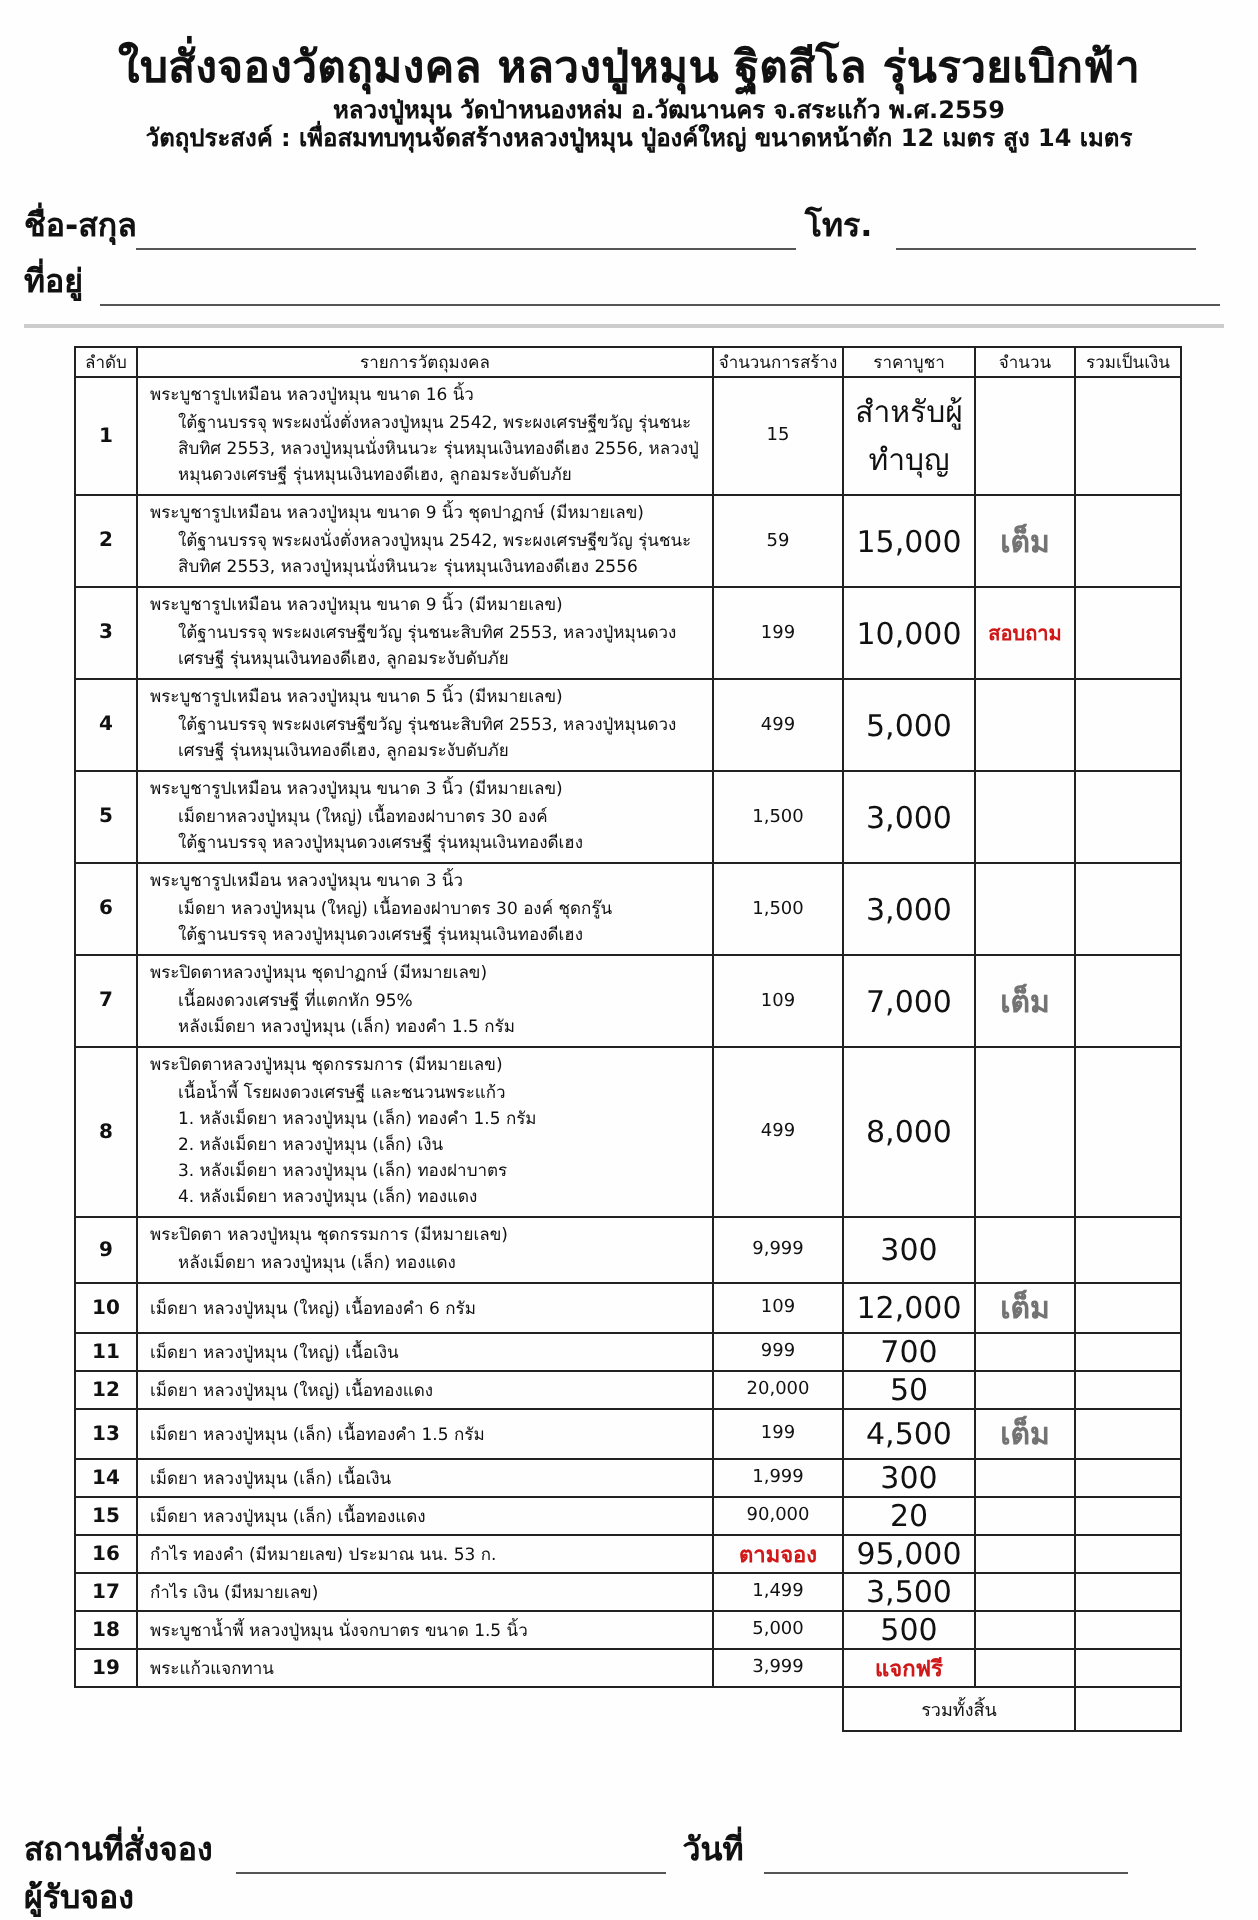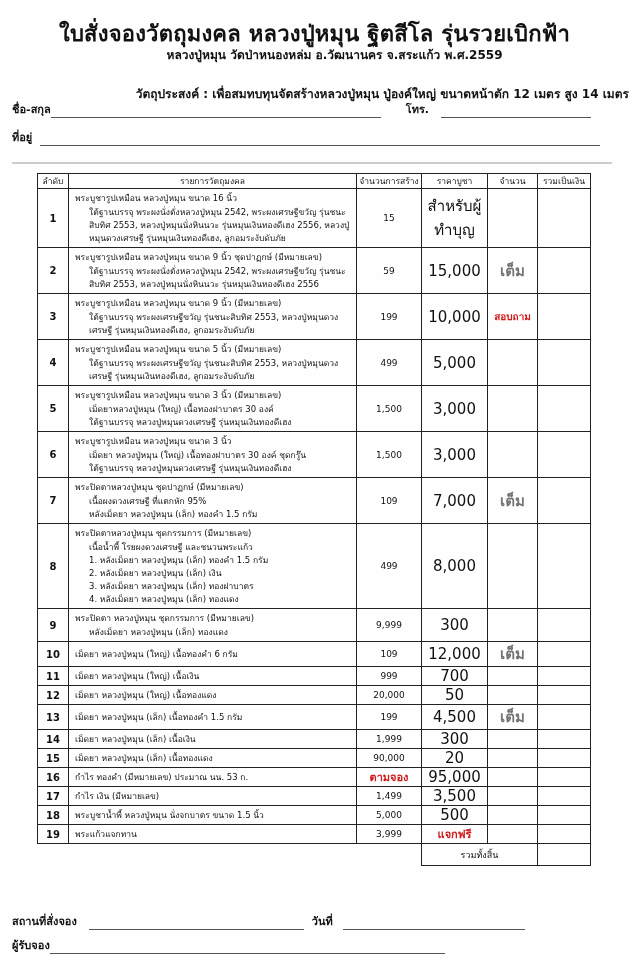--- a/index.html
+++ b/index.html
@@ -1,20 +1,20 @@
 <!DOCTYPE html>
 <html><head>
 <meta charset="utf-8">
 <style>
   * { box-sizing: border-box; margin: 0; padding: 0; }
   body { width: 629px; height: 960px; background: #fefefe; font-family: "DejaVu Sans", sans-serif; color: #111; position: relative; overflow: hidden; }
   .title { position: absolute; top: 16px; left: 0; width: 629px; text-align: center; font-size: 22px; font-weight: bold; letter-spacing: 0.2px; }
   .subtitle { position: absolute; top: 45px; left: 0; width: 629px; text-align: center; padding-left: 40px; font-size: 12px; font-weight: bold; }
-  .purpose { position: absolute; top: 84px; left: 0; width: 629px; text-align: right; font-size: 12px; font-weight: bold; padding-left: 10px; }
-  .field-row { position: absolute; left: 12px; font-size: 11px; font-weight: bold; display: flex; align-items: flex-end; }
+  .purpose { position: absolute; top: 59px; left: 0; width: 629px; text-align: center; font-size: 12px; font-weight: bold; padding-left: 10px; }
+  .field-row { position: absolute; left: 12px; font-size: 16px; font-weight: bold; display: flex; align-items: flex-end; }
   .line { border-bottom: 1px solid #555; height: 14px; }
   .divider { position: absolute; top: 162px; left: 12px; width: 600px; height: 2px; background: #ccc; }
   table { position: absolute; top: 173px; left: 37px; width: 554px; border-collapse: collapse; font-size: 8.5px; padding-left: 35px; }
   td, th { border: 1.2px solid #222; vertical-align: middle; }
   th { font-weight: normal; font-size: 8.5px; height: 13px; text-align: center; padding: 0 2px; }
   td.no { text-align: center; font-weight: bold; font-size: 10px; width: 31px; }
   td.desc { padding: 2px 6px; width: 288px; }
   td.desc .main { line-height: 15px; }
   td.desc .sub { padding-left: 14px; line-height: 13px; }
   td.num { text-align: center; width: 65px; font-size: 9px; }
@@ -30,21 +30,21 @@
 </head>
 <body>
 
 <div class="title">ใบสั่งจองวัตถุมงคล หลวงปู่หมุน ฐิตสีโล รุ่นรวยเบิกฟ้า</div>
 <div class="subtitle">หลวงปู่หมุน วัดป่าหนองหล่ม อ.วัฒนานคร จ.สระแก้ว พ.ศ.2559</div>
 <div class="purpose">วัตถุประสงค์ : เพื่อสมทบทุนจัดสร้างหลวงปู่หมุน ปู่องค์ใหญ่ ขนาดหน้าตัก 12 เมตร สูง 14 เมตร</div>
 
 <div class="field-row" style="top:100px;">
   <span>ชื่อ-สกุล</span>
   <span class="line" style="width:330px;"></span>
-  <span style="margin-left:25px;">โทร.</span>
+  <span style="margin-left:4px;">โทร.</span>
   <span class="line" style="width:150px;margin-left:12px;"></span>
 </div>
 <div class="field-row" style="top:128px;">
   <span>ที่อยู่</span>
   <span class="line" style="width:560px;margin-left:8px;"></span>
 </div>
 <div class="divider"></div>
 
 <table>
   <thead>

